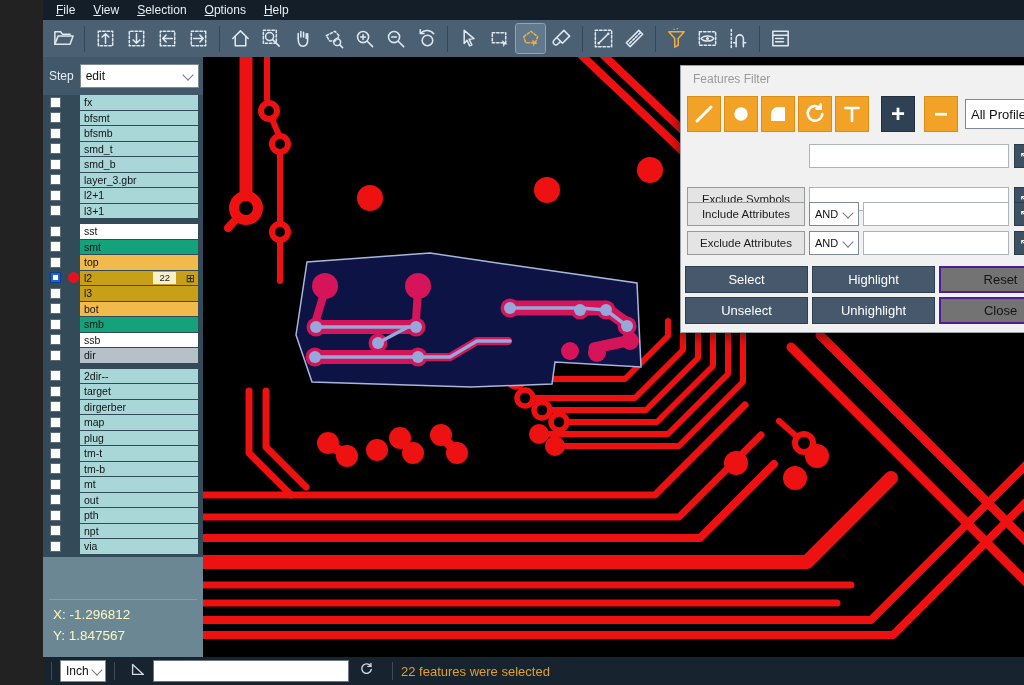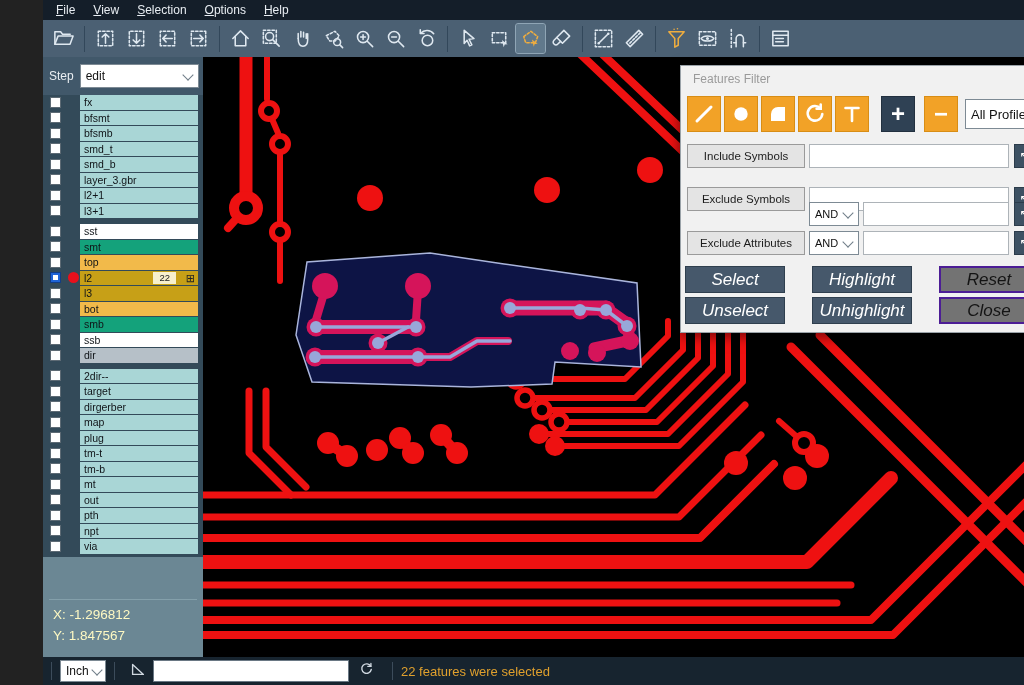--- a/index.html
+++ b/index.html
@@ -65,22 +65,22 @@
   #dlg-profile{position:absolute;left:284px;top:33px;width:92px;height:30px;font-size:13px;}
   .f-row{position:absolute;left:0;width:382px;height:24px;}
   .f-label{position:absolute;left:6px;top:0;width:118px;height:24px;background:#e4e4e4;border:1px solid #9a9a9a;
            box-sizing:border-box;font-size:11.5px;color:#1c1c1c;display:flex;align-items:center;justify-content:center;}
   .f-and{position:absolute;left:128px;top:0;width:50px;height:24px;font-size:11px;}
   .f-input{position:absolute;top:0;height:24px;background:#fff;border:1px solid #adb3b8;box-sizing:border-box;
            font-size:11px;padding:0 4px;font-family:"Liberation Sans",sans-serif;}
   .f-btn{position:absolute;top:0;width:21px;height:24px;background:#3d5163;color:#fff;border:1px solid #2c3c4b;
          box-sizing:border-box;font-size:12px;display:flex;align-items:center;justify-content:center;}
   .f-btn sup{font-size:8px;margin:-6px 0 0 -1px;}
-  .act-btn{position:absolute;width:100px;height:27px;box-sizing:border-box;font-size:17px;
-           display:flex;align-items:center;justify-content:center;font-style:italic;}
+  .act-btn{position:absolute;width:123px;height:27px;box-sizing:border-box;font-size:13px;
+           display:flex;align-items:center;justify-content:center;}
   .act-dark{background:#46586b;color:#fff;border:1px solid #2f3f4e;}
   .act-light{background:#737373;color:#141414;border:2px solid #4c1d95;}
   
   #statusbar{position:absolute;left:0;top:657px;width:1024px;height:28px;background:#17242f;
              display:flex;align-items:center;}
   .st-sep{width:1px;height:18px;background:#3c4c5b;margin:0 8px;flex:none;}
   #unit-select{width:46px;height:22px;flex:none;}
   #corner-icon{margin:0 6px;flex:none;color:#cfd8e0;}
   #status-input{width:196px;height:22px;background:#fff;border:1px solid #6a7884;flex:none;
                 font-size:12px;padding:0 5px;box-sizing:border-box;font-family:"Liberation Sans",sans-serif;}
@@ -798,32 +798,32 @@
         <div class="dlg-tool" style="left: 243px;">
           <span class="sym">−</span>
         </div>
       </div>
     <div class="select" id="dlg-profile">
       <span>All Profile</span>
       <span class="chev"></span>
     </div>
     <div id="dlg-rows">
         <div class="f-row" style="top: 78px;">
-          <div class="f-label">Include Symbols</div>
           <input class="f-input" style="left: 128px; width: 200px;" value="">
           <div class="f-btn" style="left:333px">↖</div>
           <div class="f-btn" style="left:357px">↖<sup>+</sup></div>
         </div>
         <div class="f-row" style="top: 121px;">
           <div class="f-label">Exclude Symbols</div>
           <input class="f-input" style="left: 128px; width: 200px;" value="">
           <div class="f-btn" style="left:333px">↖</div>
           <div class="f-btn" style="left:357px">↖<sup>+</sup></div>
         </div>
         <div class="f-row" style="top: 136px;">
+          <div class="f-label">Include Attributes</div>
           <div class="select f-and">
             <span>AND</span>
             <span class="chev"></span>
           </div>
           <input class="f-input" style="left: 182px; width: 146px;" value="">
           <div class="f-btn" style="left:333px">↖</div>
           <div class="f-btn" style="left:357px">↖<sup>+</sup></div>
         </div>
         <div class="f-row" style="top: 165px;">
           <div class="f-label">Exclude Attributes</div>

